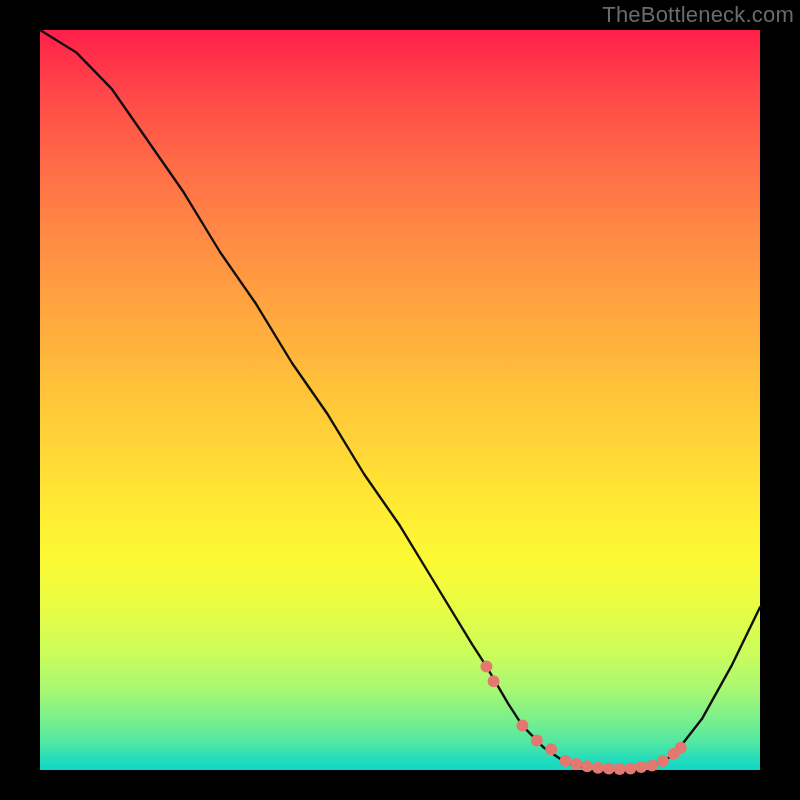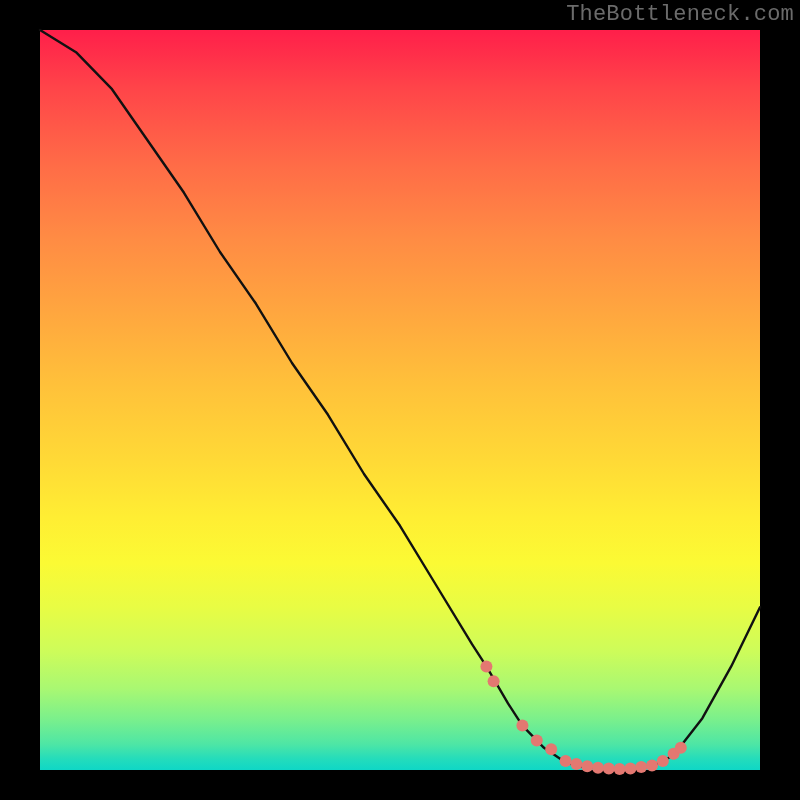--- a/index.html
+++ b/index.html
@@ -9,21 +9,20 @@
     height: 800px;
     background: #000;
     overflow: hidden;
     font-family: Arial, Helvetica, sans-serif;
   }
   .frame {
     position: relative;
     width: 800px;
     height: 800px;
     background: #000;
-    font-family: Liberation Mono, monospace;
   }
   .watermark {
     position: absolute;
     top: 2px;
     right: 6px;
     color: #6b6b6b;
     font-size: 22px;
     font-weight: 500;
     letter-spacing: 0.2px;
     z-index: 5;

